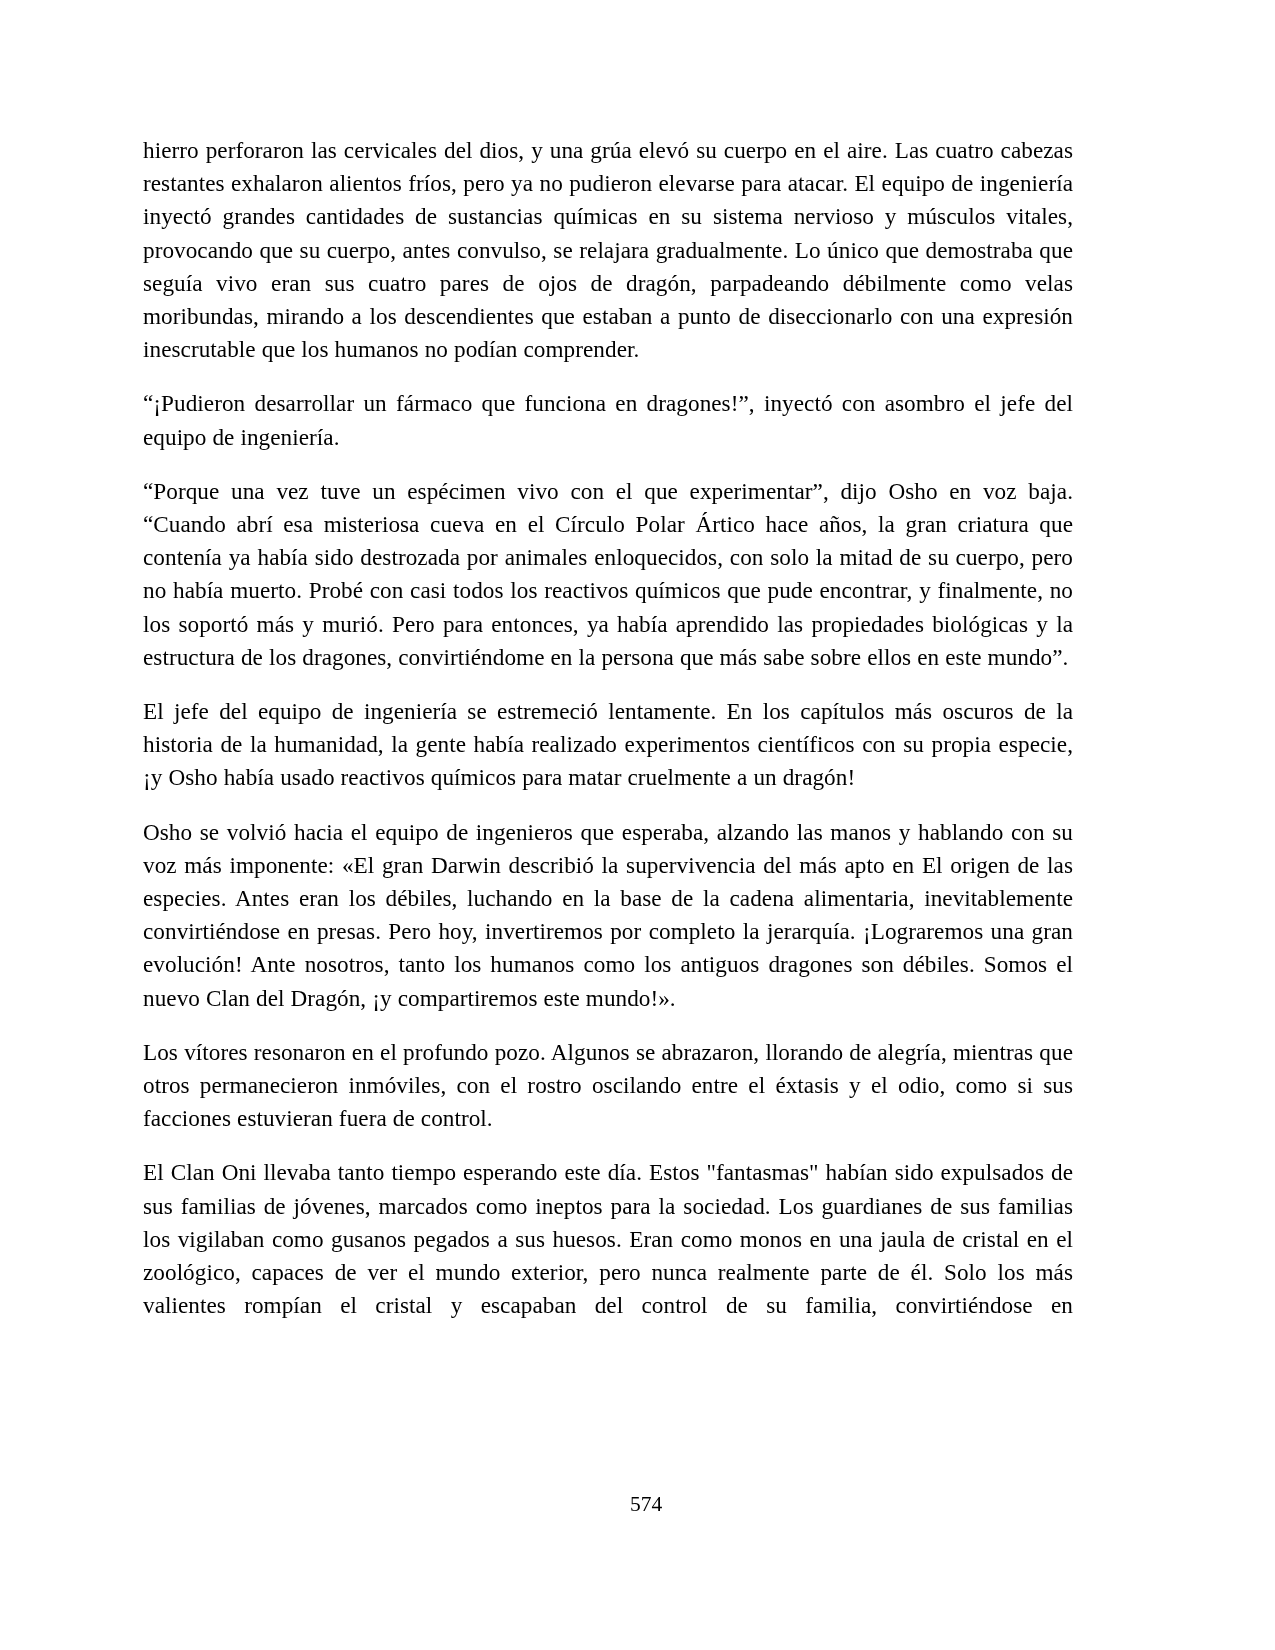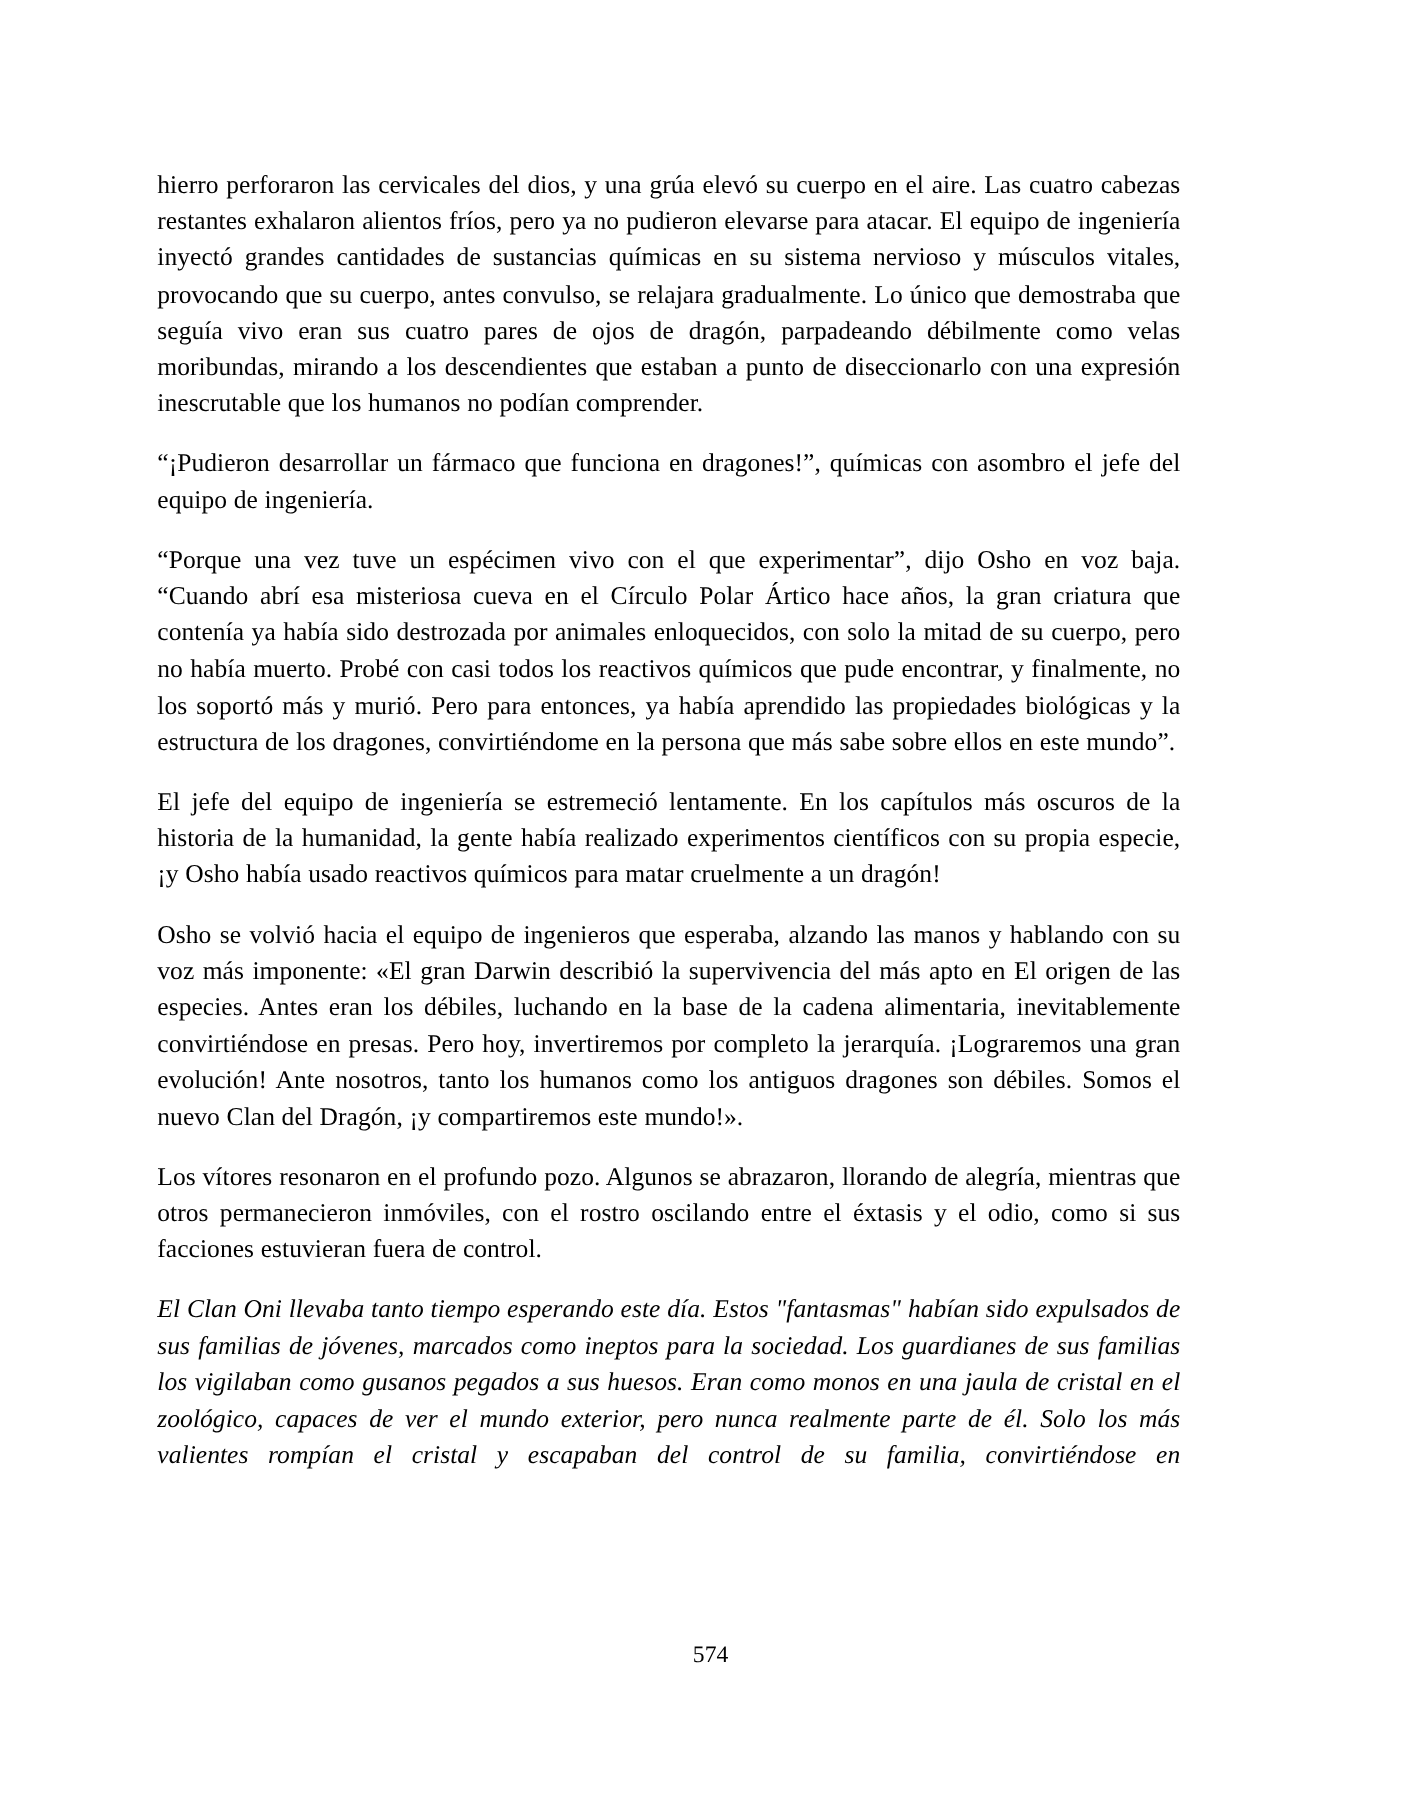--- a/index.html
+++ b/index.html
@@ -19,42 +19,41 @@
     position: relative;
     width: 1275px;
     height: 1650px;
     box-sizing: border-box;
     background: #ffffff;
     overflow: hidden;
   }
   .content {
     position: absolute;
     left: 143px;
-    top: 152px;
+    top: 134px;
     width: 930px;
   }
   .para {
     font-size: 23.2px;
     line-height: 33.2px;
     text-align: justify;
     text-justify: inter-word;
     margin: 0 0 21px 0;
     letter-spacing: 0.05px;
     word-spacing: 0.2px;
     -moz-text-align-last: left;
     text-align-last: left;
     hyphens: none;
   }
   .para:last-child {
     margin-bottom: 0;
   }
   .para.full-justify {
     -moz-text-align-last: justify;
     text-align-last: justify;
-    font-style: italic;
   }
   .page-number {
     position: absolute;
     left: 17px;
     right: 0;
     top: 1491px;
     text-align: center;
     font-size: 21.5px;
     line-height: 26px;
     font-family: "Liberation Serif", "DejaVu Serif", serif;
@@ -62,21 +61,21 @@
 </style>
 </head>
 <body>
 
 <div class="page">
 
   <div class="content">
 
     <p class="para">hierro perforaron las cervicales del dios, y una grúa elevó su cuerpo en el aire. Las cuatro cabezas restantes exhalaron alientos fríos, pero ya no pudieron elevarse para atacar. El equipo de ingeniería inyectó grandes cantidades de sustancias químicas en su sistema nervioso y músculos vitales, provocando que su cuerpo, antes convulso, se relajara gradualmente. Lo único que demostraba que seguía vivo eran sus cuatro pares de ojos de dragón, parpadeando débilmente como velas moribundas, mirando a los descendientes que estaban a punto de diseccionarlo con una expresión inescrutable que los humanos no podían comprender.</p>
 
-    <p class="para">“¡Pudieron desarrollar un fármaco que funciona en dragones!”, químicas con asombro el jefe del equipo de ingeniería.</p>
+    <p class="para">“¡Pudieron desarrollar un fármaco que funciona en dragones!”, inyectó con asombro el jefe del equipo de ingeniería.</p>
 
     <p class="para">“Porque una vez tuve un espécimen vivo con el que experimentar”, dijo Osho en voz baja. “Cuando abrí esa misteriosa cueva en el Círculo Polar Ártico hace años, la gran criatura que contenía ya había sido destrozada por animales enloquecidos, con solo la mitad de su cuerpo, pero no había muerto. Probé con casi todos los reactivos químicos que pude encontrar, y finalmente, no los soportó más y murió. Pero para entonces, ya había aprendido las propiedades biológicas y la estructura de los dragones, convirtiéndome en la persona que más sabe sobre ellos en este mundo”.</p>
 
     <p class="para">El jefe del equipo de ingeniería se estremeció lentamente. En los capítulos más oscuros de la historia de la humanidad, la gente había realizado experimentos científicos con su propia especie, ¡y Osho había usado reactivos químicos para matar cruelmente a un dragón!</p>
 
     <p class="para">Osho se volvió hacia el equipo de ingenieros que esperaba, alzando las manos y hablando con su voz más imponente: «El gran Darwin describió la supervivencia del más apto en El origen de las especies. Antes eran los débiles, luchando en la base de la cadena alimentaria, inevitablemente convirtiéndose en presas. Pero hoy, invertiremos por completo la jerarquía. ¡Lograremos una gran evolución! Ante nosotros, tanto los humanos como los antiguos dragones son débiles. Somos el nuevo Clan del Dragón, ¡y compartiremos este mundo!».</p>
 
     <p class="para">Los vítores resonaron en el profundo pozo. Algunos se abrazaron, llorando de alegría, mientras que otros permanecieron inmóviles, con el rostro oscilando entre el éxtasis y el odio, como si sus facciones estuvieran fuera de control.</p>
 
     <p class="para full-justify">El Clan Oni llevaba tanto tiempo esperando este día. Estos "fantasmas" habían sido expulsados de sus familias de jóvenes, marcados como ineptos para la sociedad. Los guardianes de sus familias los vigilaban como gusanos pegados a sus huesos. Eran como monos en una jaula de cristal en el zoológico, capaces de ver el mundo exterior, pero nunca realmente parte de él. Solo los más valientes rompían el cristal y escapaban del control de su familia, convirtiéndose en</p>

